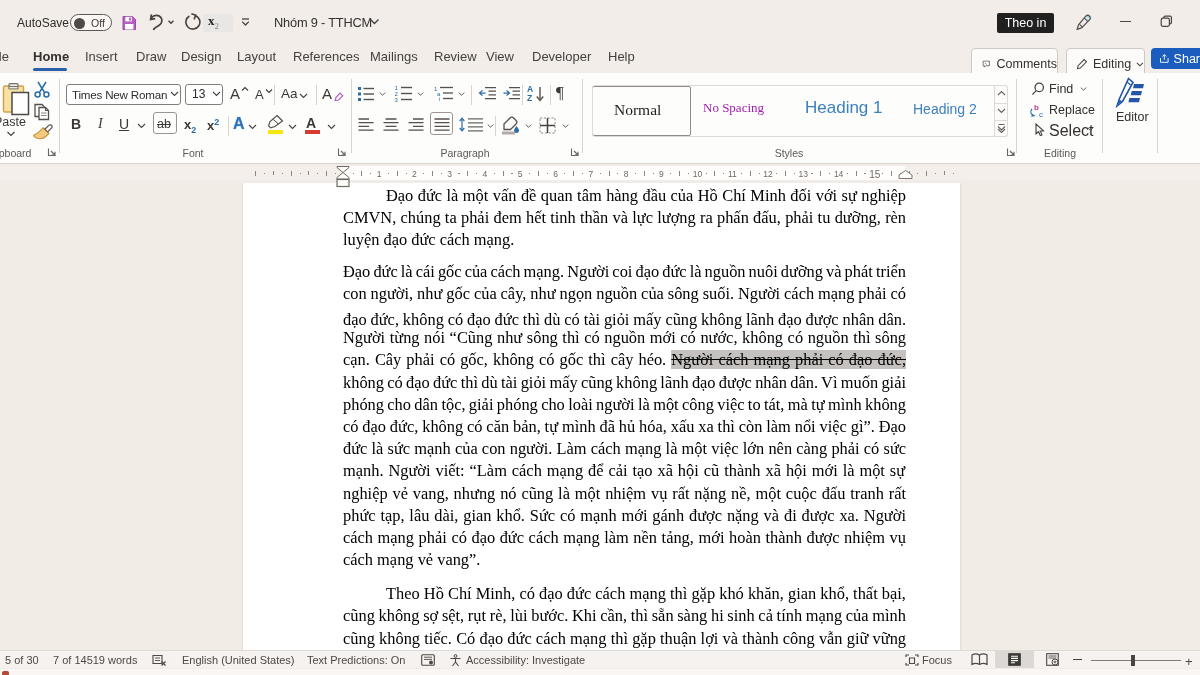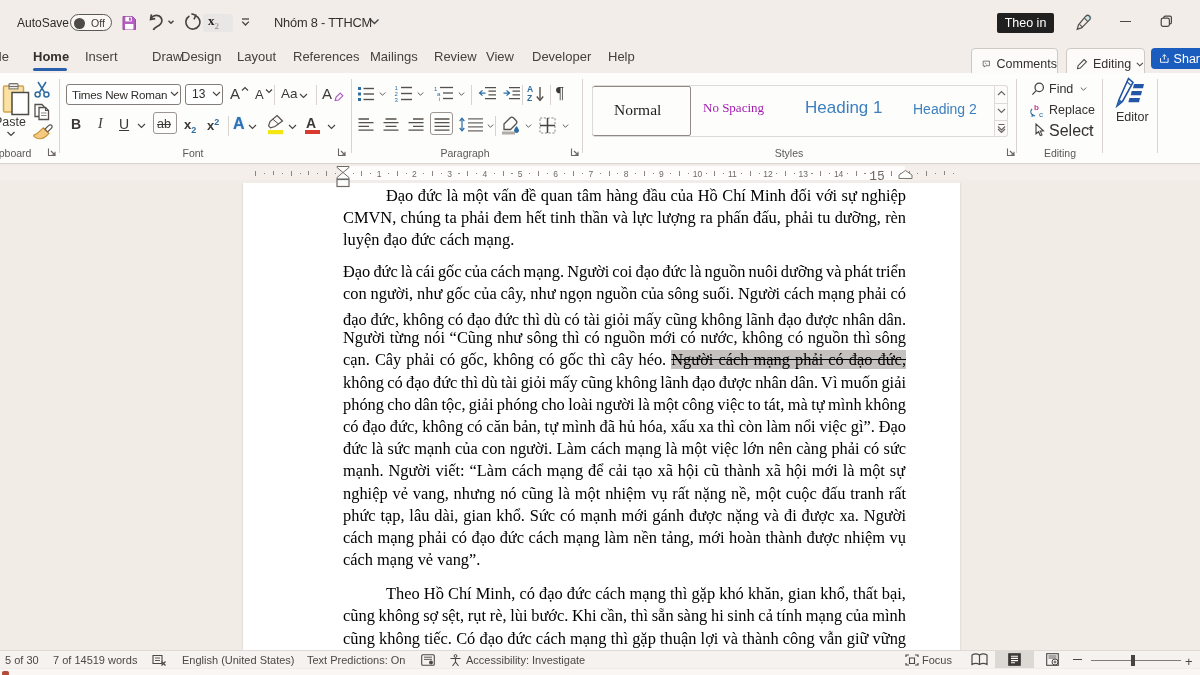--- a/index.html
+++ b/index.html
@@ -57,21 +57,21 @@
 </style>
 </head>
 <body>
 
 <div class="abs" id="titlebar">
   <span class="abs tb-txt" id="autosave-lbl">AutoSave</span>
   <span class="abs" id="autosave-pill">
       <span id="autosave-knob"></span>
       <span id="autosave-off">Off</span>
     </span>
-  <span class="abs" id="doc-title">Nhóm 8 - TTHCM</span>
+  <span class="abs" id="doc-title">Nhóm 9 - TTHCM</span>
   <span class="abs" id="signin">Theo in</span>
   <svg class="abs" style="left:121px;top:15px;" width="16" height="16" viewBox="0 0 16 16">
       <path d="M2 1.5 H11.5 L14.5 4.5 V14.5 H2 Z" fill="#b55fc0" stroke="#9c4ba8" stroke-width="1"></path>
       <rect x="4.4" y="1.8" width="6.4" height="4.6" fill="#fff"></rect>
       <rect x="7.9" y="2.6" width="2" height="3" fill="#b55fc0"></rect>
       <rect x="4" y="9" width="8.4" height="5.5" fill="#fff"></rect>
     </svg>
   <svg class="abs" style="left:148px;top:13px;" width="28" height="18" viewBox="0 0 28 18">
       <path d="M3.2 4.8 C6 1.8 10.6 1.6 12.8 4.4 C14.8 7 14 10.4 11.2 12.2 C8.8 13.7 6 14.6 5.4 17" fill="none" stroke="#46423d" stroke-width="1.7"></path>
       <path d="M7.2 5.6 L2.6 6.4 L3.4 1.4" fill="none" stroke="#46423d" stroke-width="1.7"></path>
@@ -100,21 +100,21 @@
       <rect x="1.2" y="3.2" width="8.2" height="8.2" rx="1.8" fill="none" stroke="#49453f" stroke-width="1.2"></rect>
       <path d="M3.8 3 V2.6 Q3.8 1.2 5.2 1.2 H10 Q11.4 1.2 11.4 2.6 V7.4 Q11.4 8.8 10 8.8 H9.6" fill="none" stroke="#49453f" stroke-width="1.2"></path>
     </svg>
 </div>
 
 <div class="abs" id="tabrow">
   <span class="tab" style="left:-12px;">File</span>
   <span class="tab active" style="left:33px;">Home</span>
   <span id="home-underline"></span>
   <span class="tab" style="left:85px;">Insert</span>
-  <span class="tab" style="left:152px;text-align:center;">Draw</span>
+  <span class="tab" style="left:136px;text-align:center;">Draw</span>
   <span class="tab" style="left:181px;">Design</span>
   <span class="tab" style="left:237px;">Layout</span>
   <span class="tab" style="left:293px;">References</span>
   <span class="tab" style="left:370px;">Mailings</span>
   <span class="tab" style="left:434px;">Review</span>
   <span class="tab" style="left:486px;">View</span>
   <span class="tab" style="left:532px;">Developer</span>
   <span class="tab" style="left:608px;">Help</span>
   <span class="topbtn" style="left:971px;width:87px;">
     <svg style="margin:0 6px 0 10px;" width="15" height="14" viewBox="0 0 15 14">
@@ -465,21 +465,21 @@
     <span style="position:absolute;left:784.9px;top:4.5px;width:1px;height:5px;background:#8a8580;"></span>
     <span style="position:absolute;left:793.8px;top:6.5px;width:1.2px;height:1.2px;background:#8a8580;"></span>
     <span style="position:absolute;left:798.6px;top:3px;width:8px;text-align:center;font-size:8.5px;color:#6e6964;">13</span>
     <span style="position:absolute;left:811.4px;top:6.5px;width:1.2px;height:1.2px;background:#8a8580;"></span>
     <span style="position:absolute;left:820.2px;top:4.5px;width:1px;height:5px;background:#8a8580;"></span>
     <span style="position:absolute;left:829.1px;top:6.5px;width:1.2px;height:1.2px;background:#8a8580;"></span>
     <span style="position:absolute;left:833.9px;top:3px;width:8px;text-align:center;font-size:8.5px;color:#6e6964;">14</span>
     <span style="position:absolute;left:846.7px;top:6.5px;width:1.2px;height:1.2px;background:#8a8580;"></span>
     <span style="position:absolute;left:855.5px;top:4.5px;width:1px;height:5px;background:#8a8580;"></span>
     <span style="position:absolute;left:864.4px;top:6.5px;width:1.2px;height:1.2px;background:#8a8580;"></span>
-    <span style="position:absolute;left:869.2px;top:3px;width:8px;text-align:left;font-size:13px;color:#6e6964;font-family:Liberation Mono, monospace;">15</span>
+    <span style="position:absolute;left:869.2px;top:3px;width:8px;text-align:left;font-size:10px;color:#6e6964;">15</span>
     <span style="position:absolute;left:882.0px;top:6.5px;width:1.2px;height:1.2px;background:#8a8580;"></span>
     <span style="position:absolute;left:890.8px;top:4.5px;width:1px;height:5px;background:#8a8580;"></span>
     <span style="position:absolute;left:899.7px;top:6.5px;width:1.2px;height:1.2px;background:#8a8580;"></span>
     <span style="position:absolute;left:908.5px;top:5px;width:1px;height:4px;background:#8a8580;"></span>
     <span style="position:absolute;left:917.3px;top:6.5px;width:1.2px;height:1.2px;background:#8a8580;"></span>
     <span style="position:absolute;left:926.1px;top:4.5px;width:1px;height:5px;background:#8a8580;"></span>
     <span style="position:absolute;left:935.0px;top:6.5px;width:1.2px;height:1.2px;background:#8a8580;"></span>
     <span style="position:absolute;left:943.8px;top:5px;width:1px;height:4px;background:#8a8580;"></span>
     <span style="position:absolute;left:952.6px;top:6.5px;width:1.2px;height:1.2px;background:#8a8580;"></span>
   </div>

